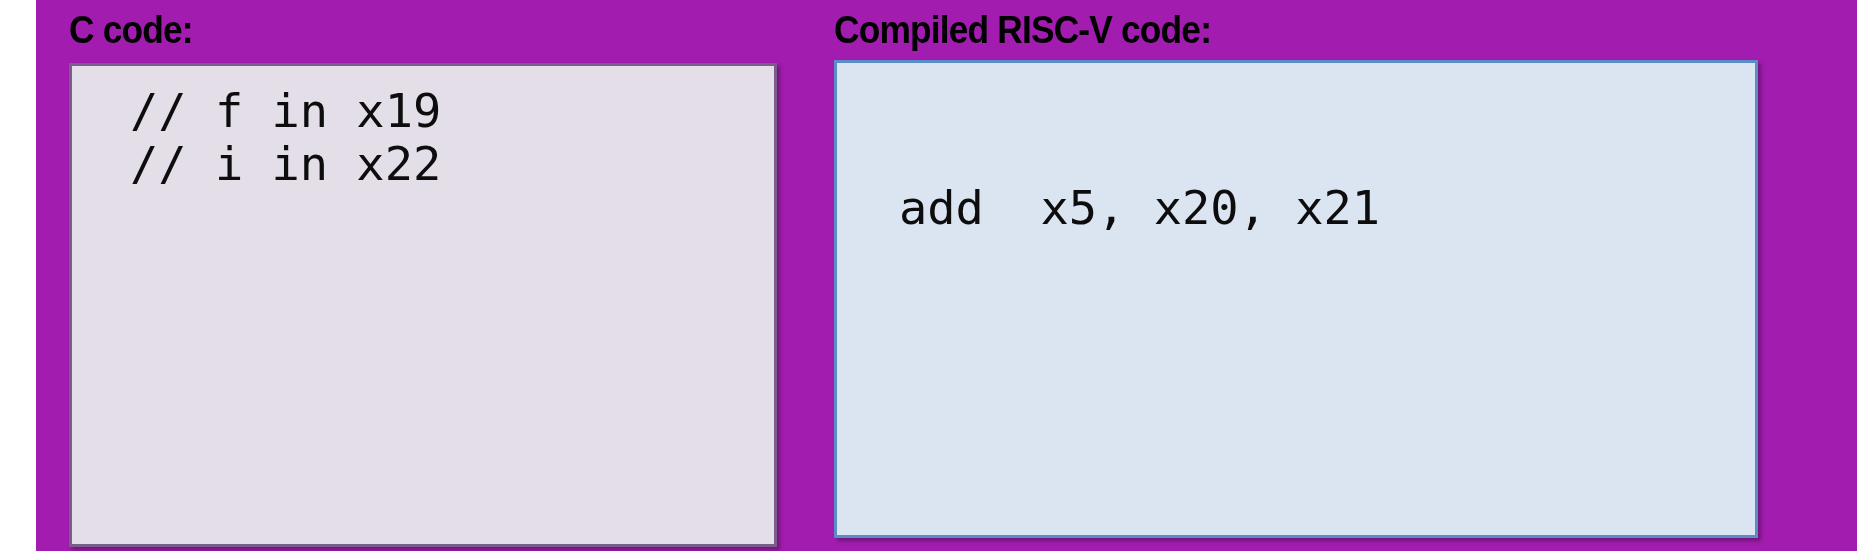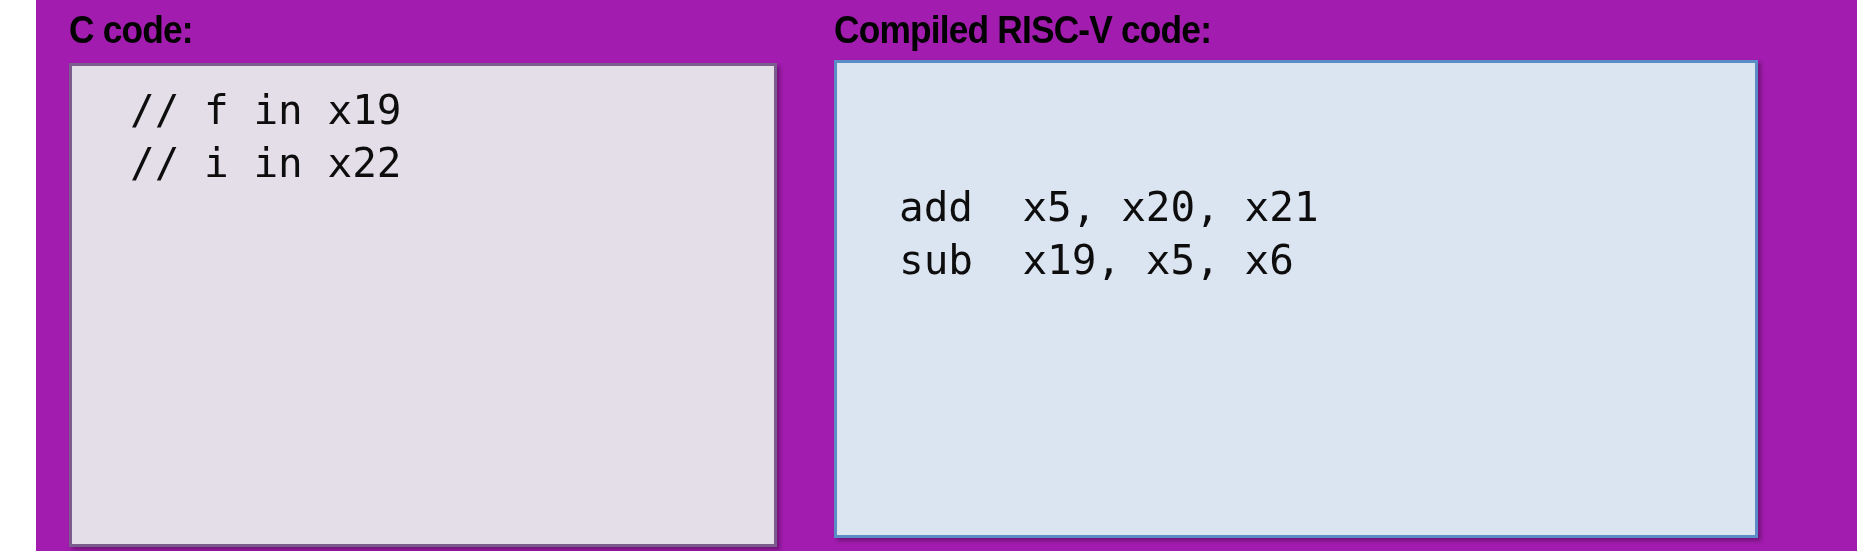--- a/index.html
+++ b/index.html
@@ -48,21 +48,21 @@
   }
   .codebox .codewrap {
     position: absolute;
     left: 0; top: 0;
     width: 100%;
     height: 100%;
     overflow: hidden;
   }
   .codeline {
     font-family: "DejaVu Sans Mono", "Liberation Mono", monospace;
-    font-size: 41px;
+    font-size: 47px;
     line-height: 53px;
     color: #0d0d0d;
     white-space: pre;
     letter-spacing: 0px;
   }
   .codeline.blank { color: transparent; }
 
   
   #box-c {
     left: 33px;
@@ -109,18 +109,17 @@
       </div>
     </div>
   </div>
 
   <div class="heading" id="heading-riscv">Compiled RISC-V code:</div>
 
   <div class="codebox" id="box-riscv">
     <div class="codewrap">
       <div class="code-body">
         <div class="codeline">add  x5, x20, x21</div>
-        <div class="codeline">sub  x19, x5, x6</div>
       </div>
     </div>
   </div>
 
 </div>
 
 </body></html>

